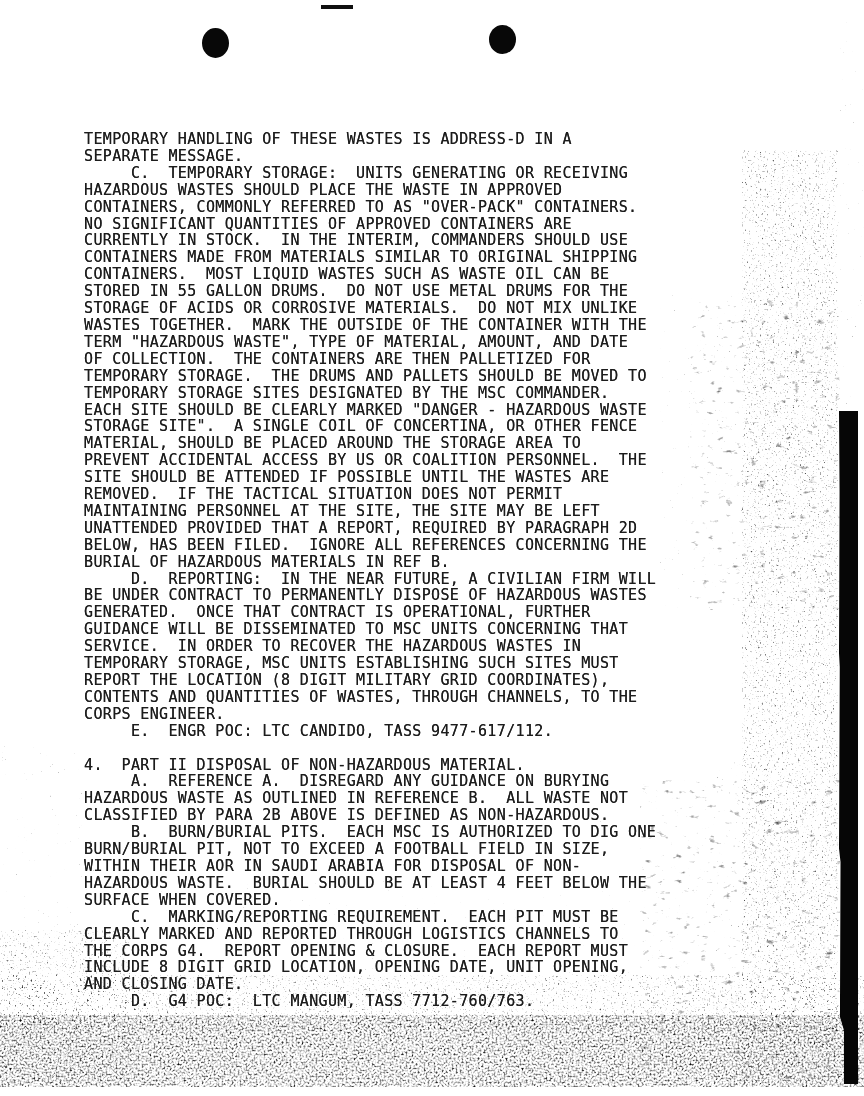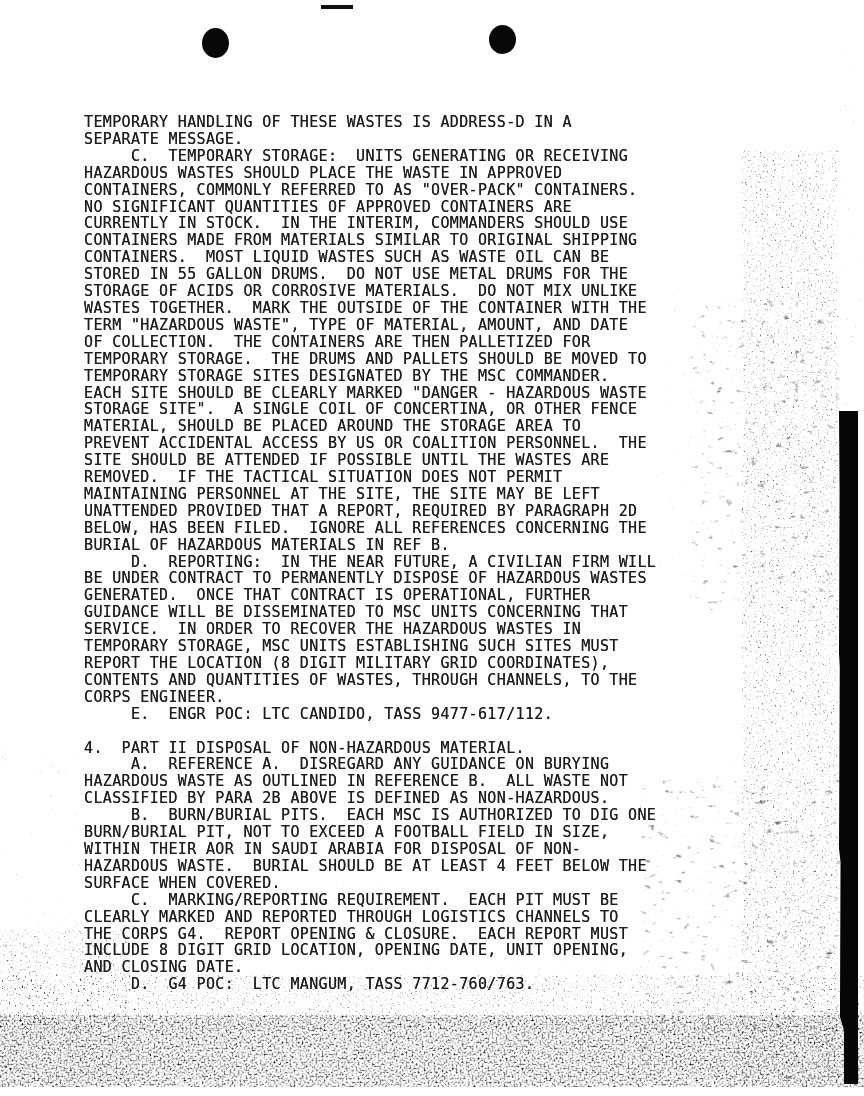--- a/index.html
+++ b/index.html
@@ -5,21 +5,21 @@
   html,body{margin:0;padding:0;background:#e8e8e8;}
   .page{
     position:relative;
     width:864px;height:1096px;
     background:#ffffff;
     overflow:hidden;
     font-family:"DejaVu Sans Mono","Liberation Mono",monospace;
   }
   .doc-text{
     position:absolute;
-    left:84px;top:114px;
+    left:84px;top:131px;
     margin:0;
     font-family:"DejaVu Sans Mono","Liberation Mono",monospace;
     font-size:15px;
     line-height:16.9px;
     letter-spacing:0.35px;
     color:#1c1c1c;
     white-space:pre;
     text-shadow:0 0 0.6px rgba(25,25,25,0.85);
     z-index:2;
   }

